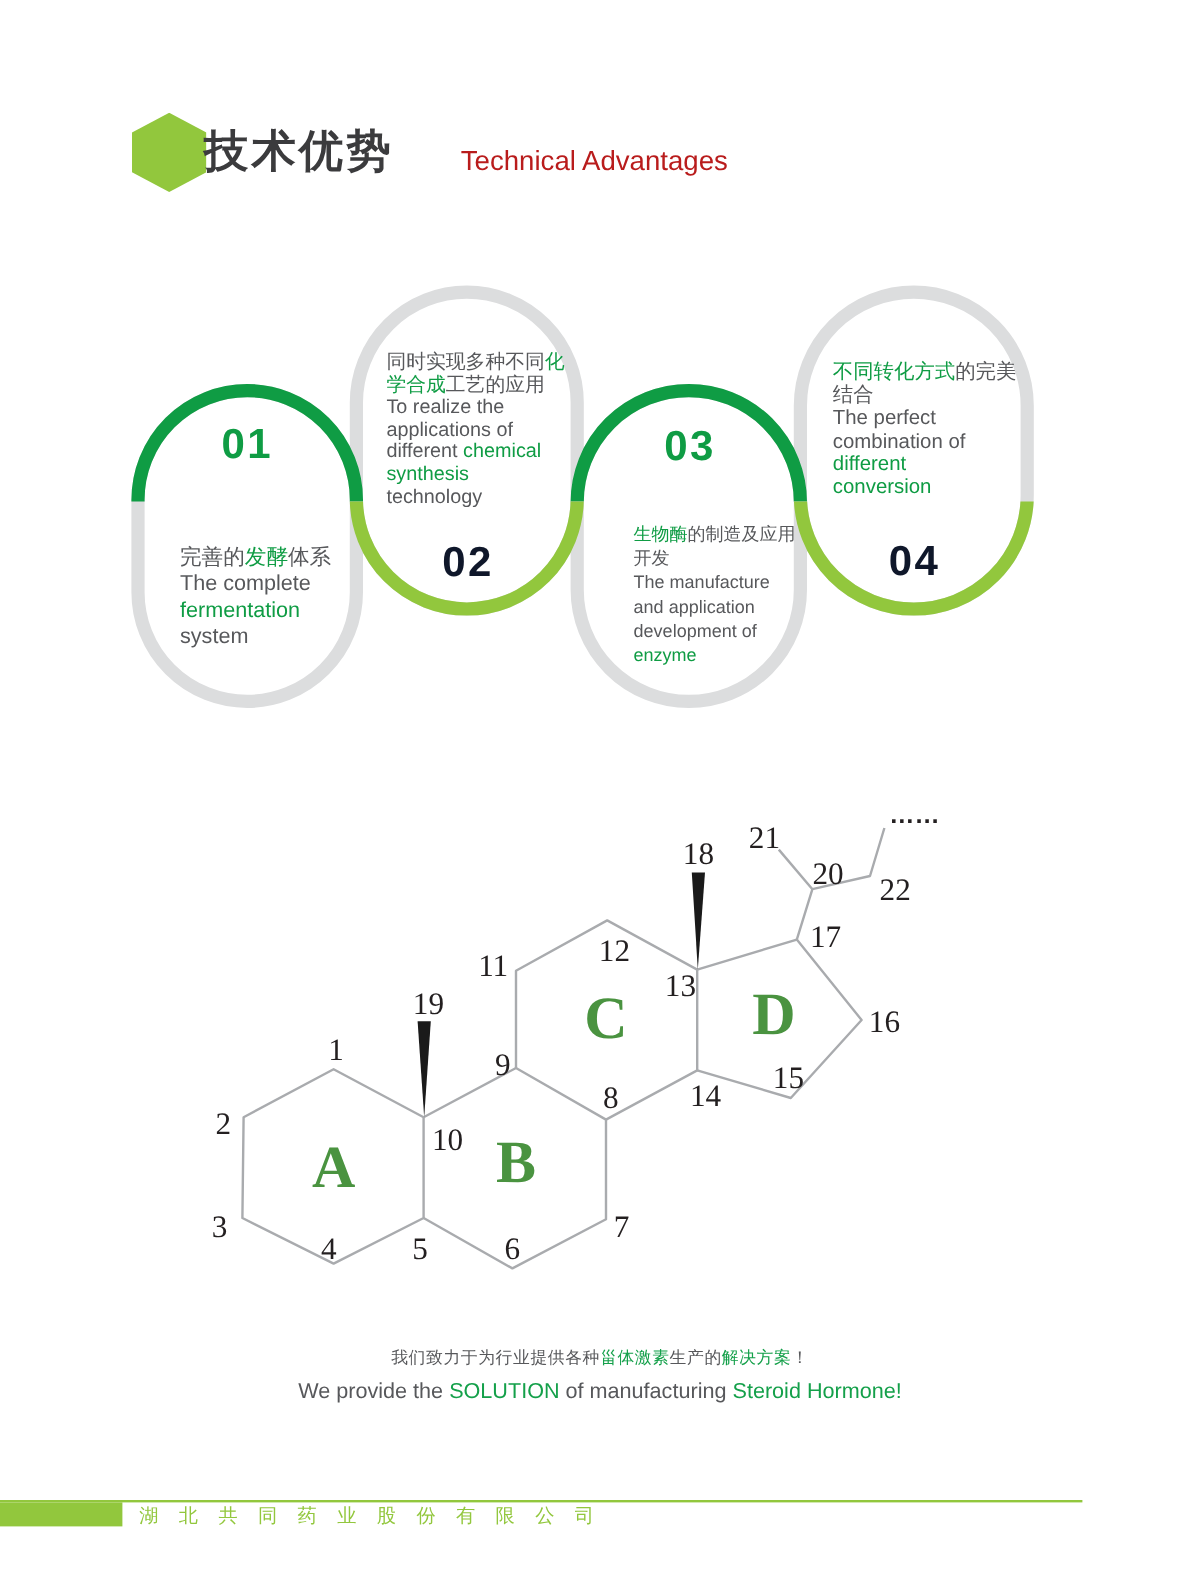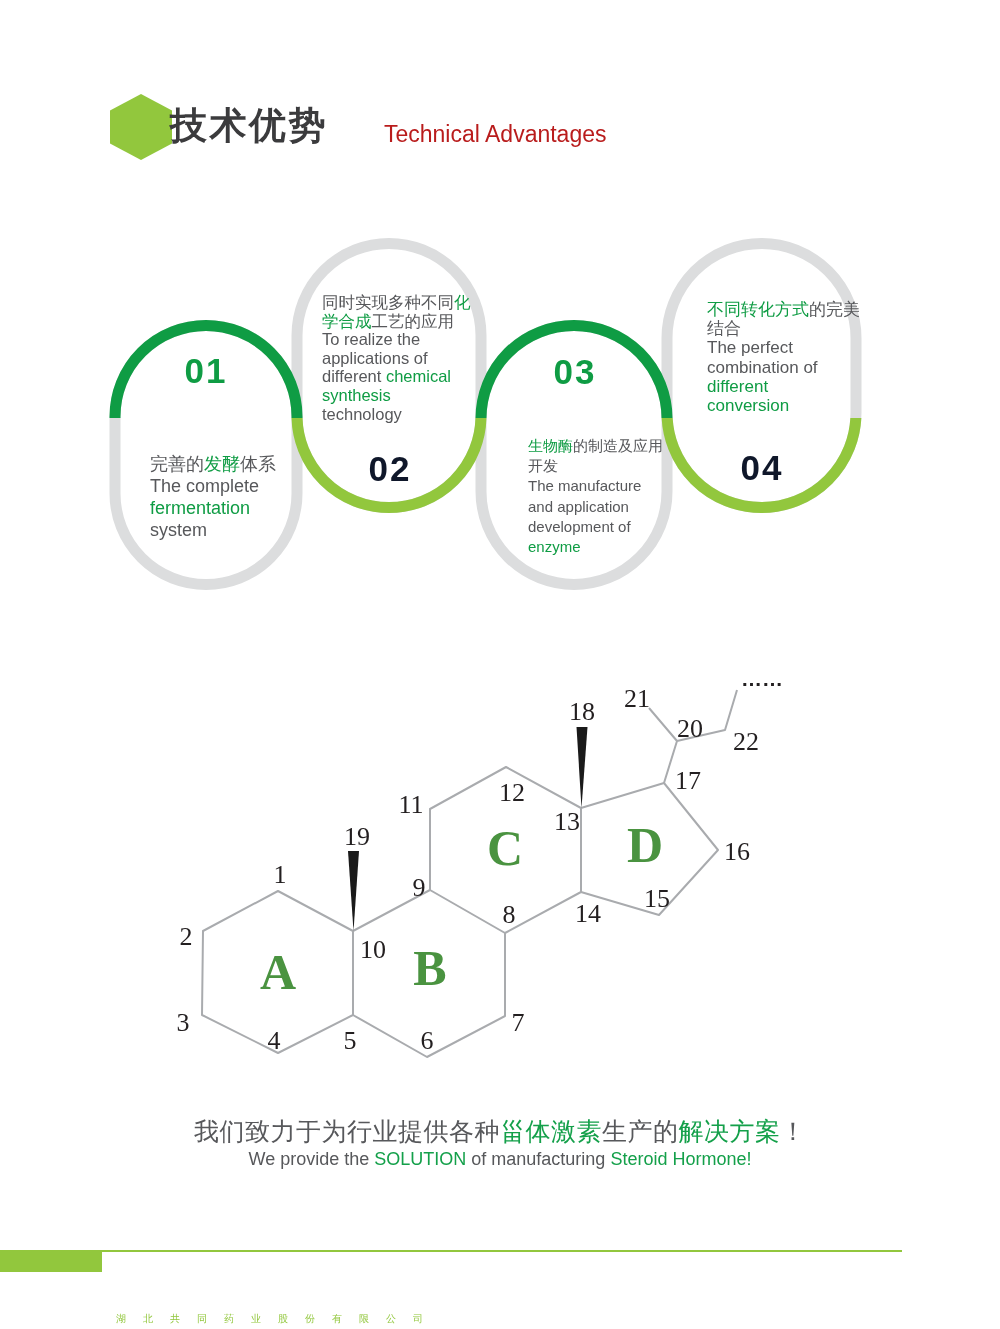--- a/index.html
+++ b/index.html
@@ -20,39 +20,39 @@
             font-size:35px;letter-spacing:2px;}
   .num-dark{color:#0f9c44;}
   .num-light{color:#0f172a;}
 
   
   .tb{position:absolute;color:#57585b;white-space:nowrap;}
   .tb .grn{color:#0f9c44;}
   .tb1{left:150px;top:453px;font-size:18px;line-height:22px;}
   .tb2{left:322px;top:293px;font-size:16.5px;line-height:18.6px;}
   .tb3{left:528px;top:436px;font-size:15px;line-height:20.2px;}
-  .tb4{left:694px;top:300px;font-size:17px;line-height:19.2px;margin-left:13px;}
+  .tb4{left:694px;top:300px;font-size:17px;line-height:19.2px;}
 
   
   .atom{font-family:"Liberation Serif","DejaVu Serif",serif;font-size:26px;fill:#231f20;text-anchor:middle;}
   .ringltr{font-family:"Liberation Serif","DejaVu Serif",serif;font-weight:bold;font-size:50px;
            fill:#4a9340;text-anchor:middle;}
   .chain-dots{font-family:"Liberation Sans","DejaVu Sans",sans-serif;font-weight:bold;
               font-size:21px;fill:#231f20;}
 
   
   .tagline{position:absolute;left:0;top:1117px;width:1000px;text-align:center;color:#57585b;}
-  .tagline .ln:nth-child(1){font-size:25px;line-height:28px;letter-spacing:0.5px;}
+  .tagline .ln:nth-child(1){font-size:14px;line-height:28px;letter-spacing:0.5px;}
   .tagline .ln:nth-child(2){font-size:18px;line-height:24px;margin-top:2px;}
   .tagline .grn{color:#14a04a;}
 
   
   .footer-line{position:absolute;left:0;top:1250px;width:902px;height:2px;background:#92c73d;}
   .footer-block{position:absolute;left:0;top:1252px;width:102px;height:20px;background:#92c73d;}
-  .footer-company{position:absolute;left:116px;top:1310px;font-size:10px;line-height:18px;
+  .footer-company{position:absolute;left:116px;top:1255px;font-size:16px;line-height:18px;
                   letter-spacing:17px;color:#92c73d;white-space:nowrap;}
 </style>
 </head>
 <body>
 
 <div class="page">
 
   <div class="hex-wrap">
     <svg width="62" height="66" viewBox="0 0 62 66">
       <polygon points="31,0 62,16.5 62,49.5 31,66 0,49.5 0,16.5" fill="#92c73d"></polygon>

